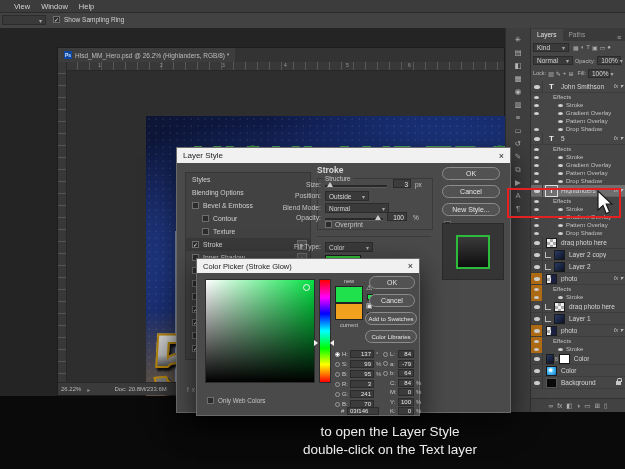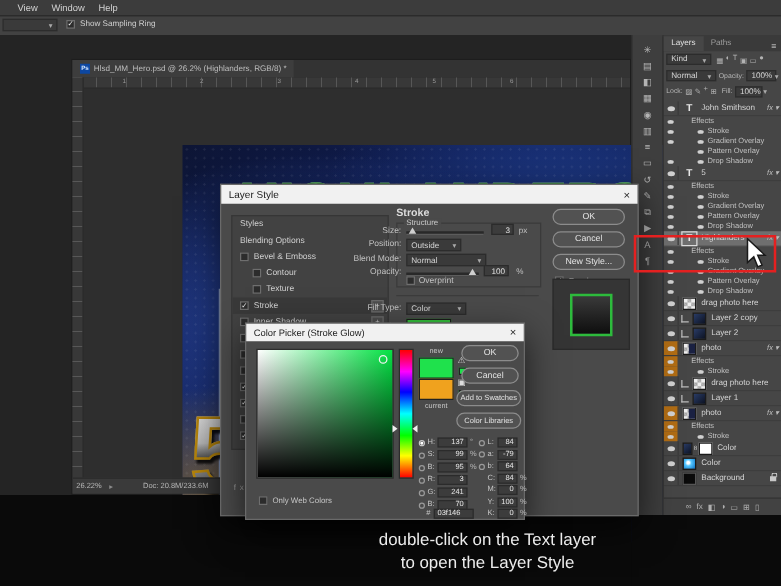--- a/index.html
+++ b/index.html
@@ -748,16 +748,16 @@
 
     <div class="abs cb" style="left:10px;top:138px;"></div>
     <div class="abs" style="left:21px;top:138px;font-size:6.3px;color:#c6c6c6;">Only Web Colors</div>
   </div>
 
   <div class="abs" id="red-rect" style="border-color: rgb(228, 32, 32);"></div>
   <svg class="abs" id="cursor" width="20" height="26" viewBox="0 0 20 26">
     <path d="M3,1 L3,20 L8,15.5 L11.2,23.5 L14.6,22 L11.2,14.2 L17,14.2 Z" fill="#ffffff" stroke="#1a1a1a" stroke-width="1.2"></path>
   </svg>
   <div class="abs" id="note">
+    <div>to open the Layer Style</div>
     <div>double-click on the Text layer</div>
-    <div>to open the Layer Style</div>
   </div>
 </div>
 
 </body></html>

